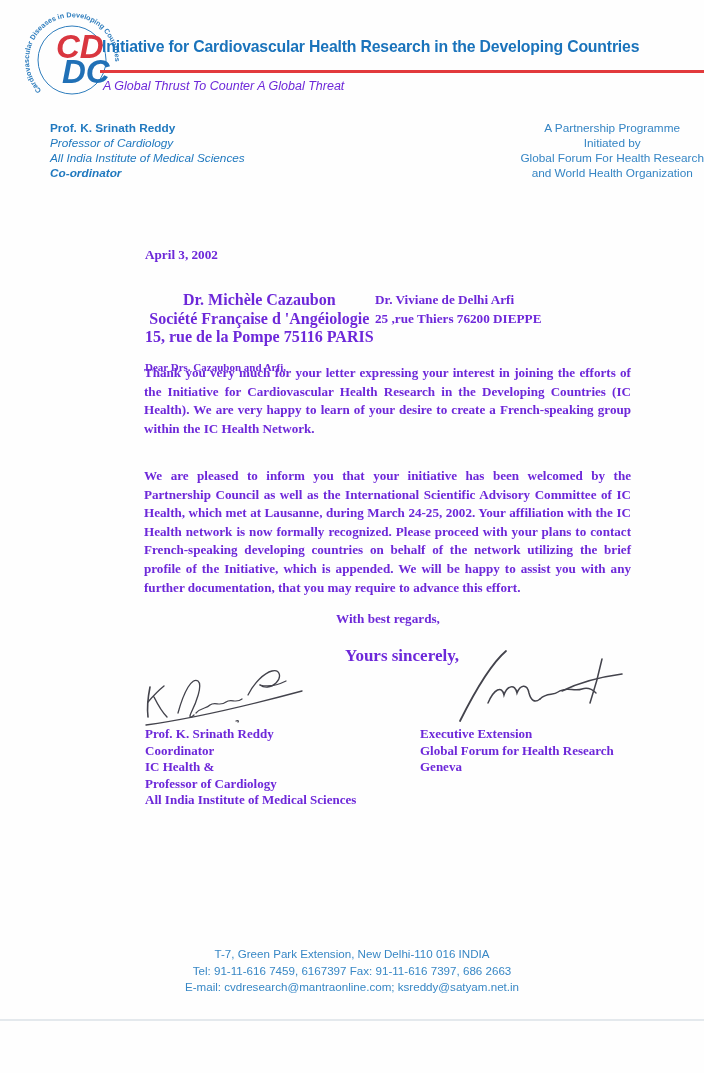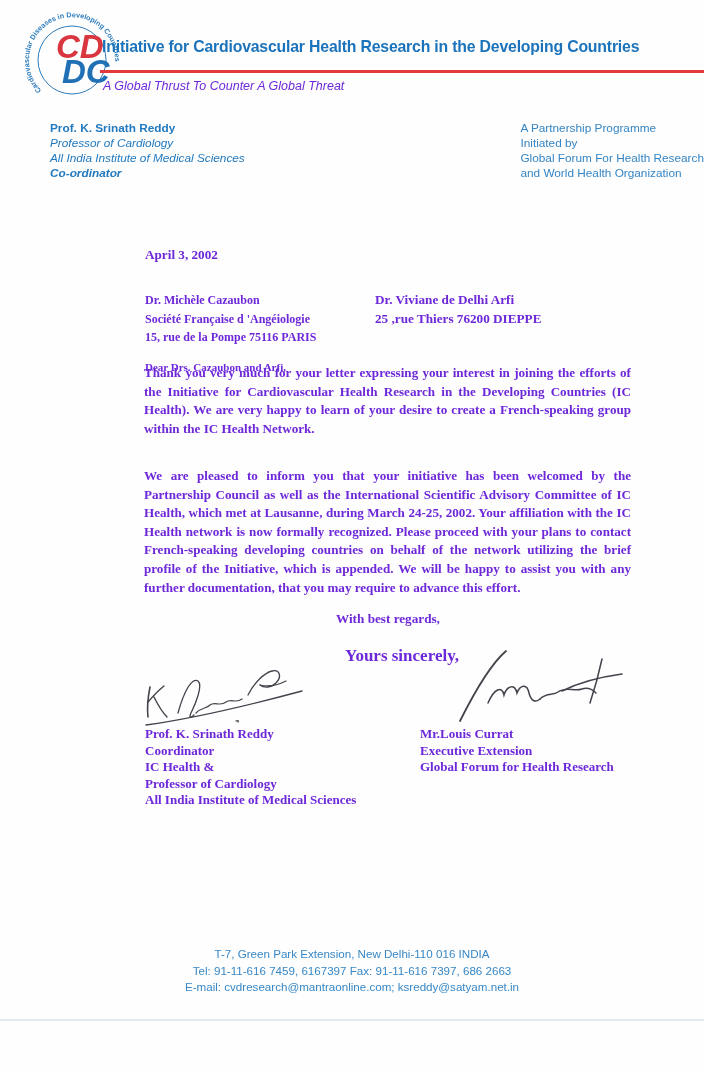--- a/index.html
+++ b/index.html
@@ -28,28 +28,28 @@
   }
   .hdr-left {
     position:absolute; left:50px; top:121px;
     font-family:"Liberation Sans", sans-serif;
     font-size:11.8px; line-height:15px; color:#2179bf;
   }
   .hdr-left .b  { font-weight:bold; }
   .hdr-left .i  { font-style:italic; }
   .hdr-left .bi { font-weight:bold; font-style:italic; }
   .hdr-right {
-    position:absolute; right:0px; top:121px; text-align:left;
+    position:absolute; right:0px; top:121px; text-align:center;
     font-family:"Liberation Sans", sans-serif;
     font-size:11.8px; line-height:15px; color:#3585c4;
   }
   
   .body-txt { color:#6d28d9; font-weight:bold; }
   .date-line   { position:absolute; left:145px; top:247px; font-size:13.2px; }
-  .addr-left   { position:absolute; left:145px; top:291px; font-size:12px; line-height:18.5px; }
+  .addr-left   { position:absolute; left:145px; top:291px; font-size:16px; line-height:18.5px;text-align:center; }
   .addr-right  { position:absolute; left:375px; top:291px; font-size:13.2px; line-height:18.5px; }
   .salutation  { position:absolute; left:145px; top:361px; font-size:11px; }
   .para {
     position:absolute; left:144px; width:487px;
     font-size:13.1px; line-height:18.6px; text-align:justify;
   }
   .para-1 { top:364px; }
   .para-2 { top:467px; }
   .closing-1 { position:absolute; left:336px; top:611px; font-size:13.2px; }
   .closing-2 { position:absolute; left:345px; top:646px; font-size:17px; }
@@ -151,23 +151,23 @@
 
   <div class="signer signer-left body-txt">
     <div>Prof. K. Srinath Reddy</div>
     <div>Coordinator</div>
     <div>IC Health &amp;</div>
     <div>Professor of Cardiology</div>
     <div>All India Institute of Medical Sciences</div>
   </div>
 
   <div class="signer signer-right body-txt">
-    <div>Mr.Louis Currat</div>
     <div>Executive Extension</div>
     <div>Global Forum for Health Research</div>
+    <div>Geneva</div>
   </div>
 
   <div class="footer">
     <div>T-7, Green Park Extension, New Delhi-110 016  INDIA</div>
     <div>Tel: 91-11-616 7459, 6167397 Fax: 91-11-616 7397, 686 2663</div>
     <div>E-mail: cvdresearch@mantraonline.com; ksreddy@satyam.net.in</div>
   </div>
 
   <div class="bottom-scan-line"></div>
 

